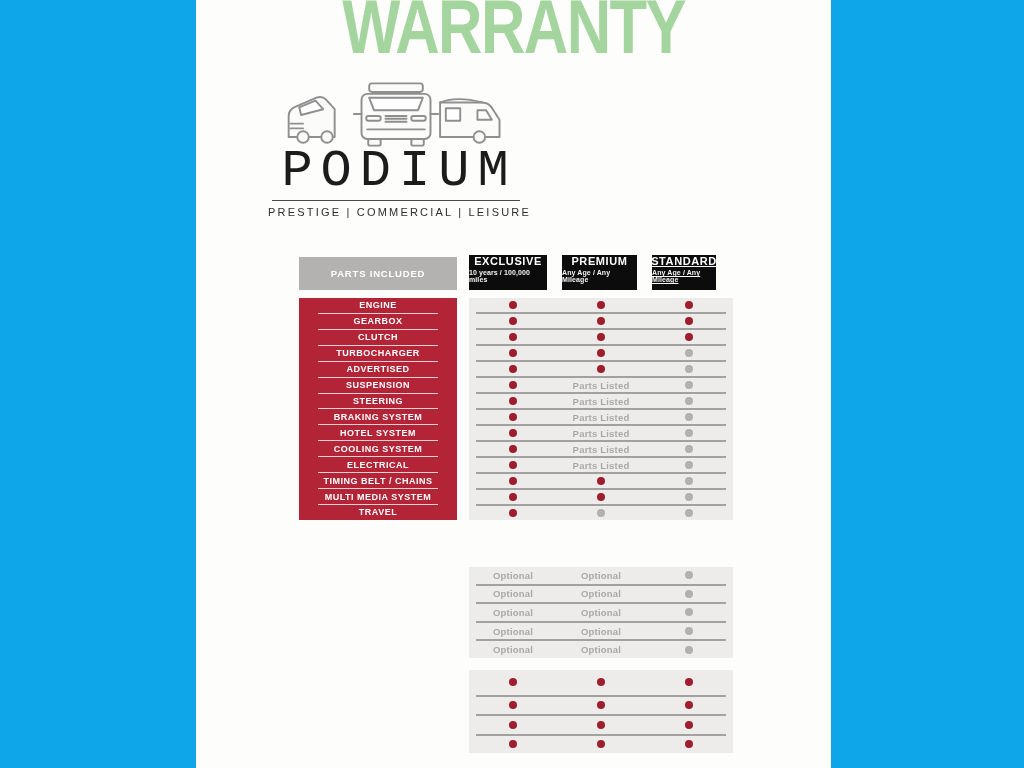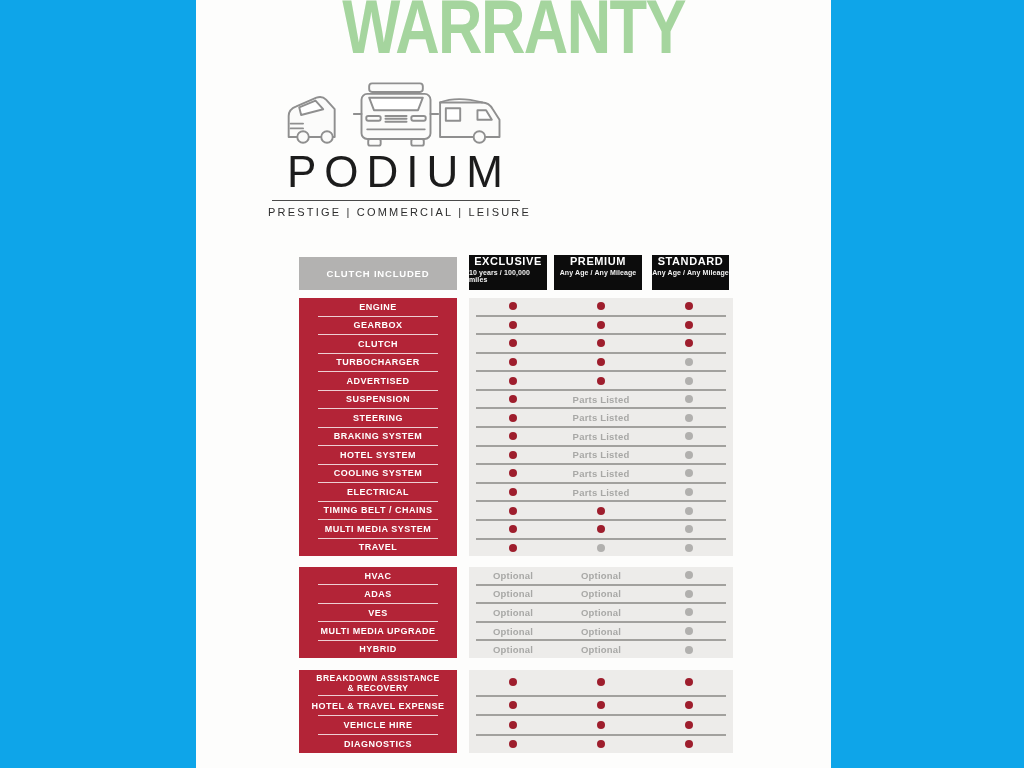--- a/index.html
+++ b/index.html
@@ -9,42 +9,42 @@
 
   
   .title-wrap{position:absolute;left:0;top:-14px;width:100%;text-align:center;}
   .title{display:inline-block;font-size:76px;line-height:82px;font-weight:700;
          letter-spacing:-2px;color:#a5d59e;transform:scaleX(0.81);transform-origin:center top;
          white-space:nowrap;}
 
   
   .logo{position:absolute;left:72px;top:74px;width:256px;text-align:center;}
   .logo svg{display:block;margin:0 auto;}
-  .brand-name{font-family:Liberation Sans, sans-serif;font-size:44px;line-height:40px;
+  .brand-name{font-family:Liberation Mono, monospace;font-size:52px;line-height:40px;
               letter-spacing:8px;color:#1c1c1c;margin-top:-2px;margin-left:6px;white-space:nowrap;}
   .brand-rule{height:1px;background:#4a4a4a;margin:8px 4px 5px 4px;}
   .brand-tagline{font-family:Liberation Sans, sans-serif;font-size:11px;letter-spacing:2.2px;
                  color:#2e2e2e;white-space:nowrap;}
 
   
   .intro{position:absolute;left:349px;top:100px;width:300px;color:#141414;}
   .intro .iline{font-size:20px;line-height:25px;font-weight:700;letter-spacing:0;
                 transform:scaleX(0.80);transform-origin:left center;white-space:nowrap;}
 
   
   .parts-header{position:absolute;left:103px;top:257px;width:158px;height:33px;
                 background:#b3b2b1;color:#fff;display:flex;align-items:center;justify-content:center;
                 font-size:9.5px;font-weight:700;letter-spacing:.8px;}
   .plan-box{position:absolute;top:255px;height:35px;background:#0c0c0c;color:#fff;
             display:flex;flex-direction:column;align-items:center;justify-content:flex-start;}
   .plan-name{font-size:11px;font-weight:700;letter-spacing:.6px;}
   .plan-sub{font-size:7px;font-weight:700;margin-top:2px;color:#f2f2f2;letter-spacing:.1px;}
   .plan-0{left:273px;width:78px;}
-  .plan-1{left:358px;width:88px;}
-  .plan-2{left:456px;width:77px;}
+  .plan-1{left:366px;width:75px;}
+  .plan-2{left:456px;width:64px;text-decoration:underline;}
 
   
   .section{position:absolute;left:0;width:635px;}
   .labels{position:absolute;left:103px;top:0;bottom:0;width:158px;background:#b32437;
           display:flex;flex-direction:column;}
   .panel{position:absolute;left:273px;top:0;bottom:0;width:264px;background:#edecea;
          display:flex;flex-direction:column;text-align:right;}
   .lrow{flex:1;display:flex;align-items:center;justify-content:center;color:#fff;
         font-size:9px;font-weight:700;letter-spacing:.5px;text-align:center;
         white-space:pre-line;line-height:10px;}
@@ -98,36 +98,36 @@
           <path d="M205 36 l9 0 6 10 h-15 z" fill="#fff"></path>
           <circle cx="207" cy="64" r="6" fill="#fbfbfa"></circle>
         </g>
       </svg>
       <div class="brand-name">PODIUM</div>
       <div class="brand-rule"></div>
       <div class="brand-tagline">PRESTIGE | COMMERCIAL | LEISURE</div>
     </div>
 
 
-    <div class="parts-header">CLUTCH INCLUDED</div>
+    <div class="parts-header">PARTS INCLUDED</div>
 
     <div class="plan-box plan-0">
       <div class="plan-name">EXCLUSIVE</div>
       <div class="plan-sub">10 years / 100,000 miles</div>
     </div>
     <div class="plan-box plan-1">
       <div class="plan-name">PREMIUM</div>
       <div class="plan-sub">Any Age / Any Mileage</div>
     </div>
     <div class="plan-box plan-2">
       <div class="plan-name">STANDARD</div>
       <div class="plan-sub">Any Age / Any Mileage</div>
     </div>
 
-    <div class="section" style="top:298px;height:258px;border-radius:19px;">
+    <div class="section" style="top:298px;height:222px;border-radius:19px;">
       <div class="labels">
           <div class="lrow">ENGINE</div>
           <div class="lsep"></div>
           <div class="lrow">GEARBOX</div>
           <div class="lsep"></div>
           <div class="lrow">CLUTCH</div>
           <div class="lsep"></div>
           <div class="lrow">TURBOCHARGER</div>
           <div class="lsep"></div>
           <div class="lrow">ADVERTISED</div>
@@ -302,84 +302,63 @@
             <div class="cell">
               <span class="dot gray"></span>
             </div>
             <div class="cell">
               <span class="dot gray"></span>
             </div>
           </div>
         </div>
     </div>
     <div class="section" style="top:567px;height:91px;">
-      <div class="labels">
-          <div class="lrow">HVAC</div>
-          <div class="lsep"></div>
-          <div class="lrow">ADAS</div>
-          <div class="lsep"></div>
-          <div class="lrow">VES</div>
-          <div class="lsep"></div>
-          <div class="lrow">MULTI MEDIA UPGRADE</div>
-          <div class="lsep"></div>
-          <div class="lrow">HYBRID</div>
+      <div class="panel">
+          <div class="drow">
+            <div class="cell ctext">Optional</div>
+            <div class="cell ctext">Optional</div>
+            <div class="cell">
+              <span class="dot gray"></span>
+            </div>
+          </div>
+          <div class="dsep"></div>
+          <div class="drow">
+            <div class="cell ctext">Optional</div>
+            <div class="cell ctext">Optional</div>
+            <div class="cell">
+              <span class="dot gray"></span>
+            </div>
+          </div>
+          <div class="dsep"></div>
+          <div class="drow">
+            <div class="cell ctext">Optional</div>
+            <div class="cell ctext">Optional</div>
+            <div class="cell">
+              <span class="dot gray"></span>
+            </div>
+          </div>
+          <div class="dsep"></div>
+          <div class="drow">
+            <div class="cell ctext">Optional</div>
+            <div class="cell ctext">Optional</div>
+            <div class="cell">
+              <span class="dot gray"></span>
+            </div>
+          </div>
+          <div class="dsep"></div>
+          <div class="drow">
+            <div class="cell ctext">Optional</div>
+            <div class="cell ctext">Optional</div>
+            <div class="cell">
+              <span class="dot gray"></span>
+            </div>
+          </div>
         </div>
-      <div class="panel">
-          <div class="drow">
-            <div class="cell ctext">Optional</div>
-            <div class="cell ctext">Optional</div>
-            <div class="cell">
-              <span class="dot gray"></span>
-            </div>
-          </div>
-          <div class="dsep"></div>
-          <div class="drow">
-            <div class="cell ctext">Optional</div>
-            <div class="cell ctext">Optional</div>
-            <div class="cell">
-              <span class="dot gray"></span>
-            </div>
-          </div>
-          <div class="dsep"></div>
-          <div class="drow">
-            <div class="cell ctext">Optional</div>
-            <div class="cell ctext">Optional</div>
-            <div class="cell">
-              <span class="dot gray"></span>
-            </div>
-          </div>
-          <div class="dsep"></div>
-          <div class="drow">
-            <div class="cell ctext">Optional</div>
-            <div class="cell ctext">Optional</div>
-            <div class="cell">
-              <span class="dot gray"></span>
-            </div>
-          </div>
-          <div class="dsep"></div>
-          <div class="drow">
-            <div class="cell ctext">Optional</div>
-            <div class="cell ctext">Optional</div>
-            <div class="cell">
-              <span class="dot gray"></span>
-            </div>
-          </div>
-        </div>
     </div>
     <div class="section" style="top:670px;height:83px;">
-      <div class="labels">
-          <div class="lrow" style="flex: 1.4 1 0%; font-size: 8.5px;">BREAKDOWN ASSISTANCE
-&amp; RECOVERY</div>
-          <div class="lsep"></div>
-          <div class="lrow">HOTEL &amp; TRAVEL EXPENSE</div>
-          <div class="lsep"></div>
-          <div class="lrow">VEHICLE HIRE</div>
-          <div class="lsep"></div>
-          <div class="lrow">DIAGNOSTICS</div>
-        </div>
       <div class="panel">
           <div class="drow" style="flex: 1.4 1 0%;">
             <div class="cell">
               <span class="dot red"></span>
             </div>
             <div class="cell">
               <span class="dot red"></span>
             </div>
             <div class="cell">
               <span class="dot red"></span>

